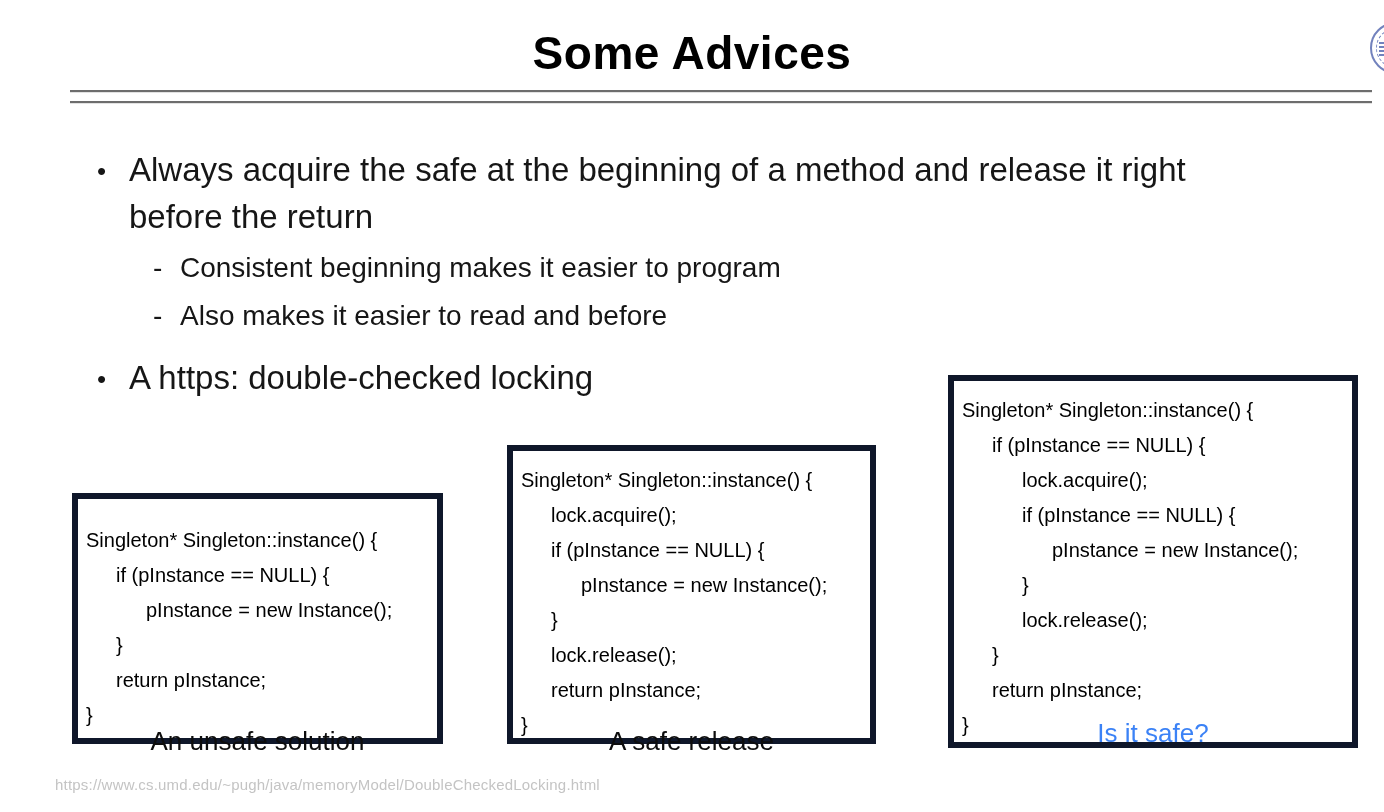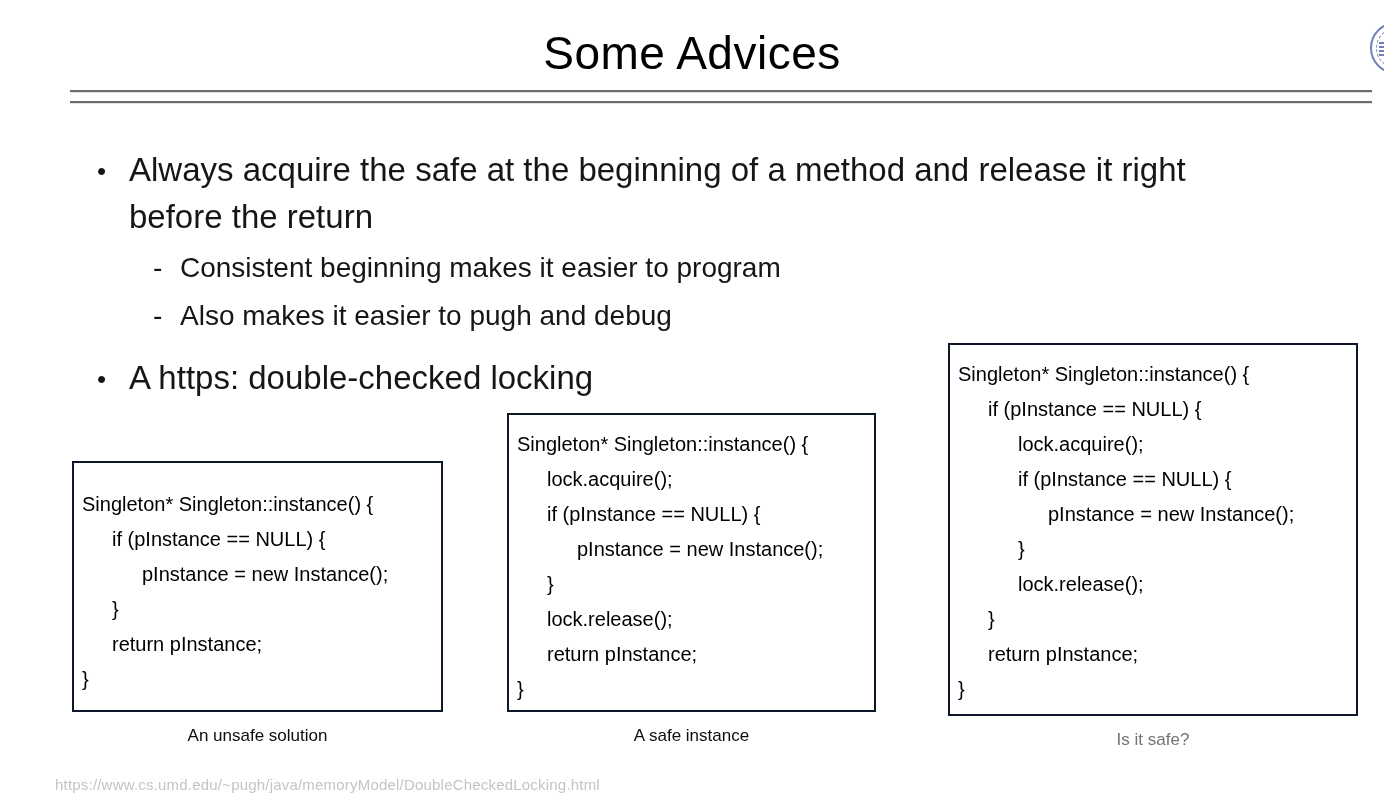--- a/index.html
+++ b/index.html
@@ -6,21 +6,21 @@
   .slide {
     position:relative; width:1384px; height:812px;
     background:#ffffff; overflow:hidden;
     font-family:"Liberation Sans", sans-serif;
     color:#111111;
   }
 
   
   .title {
     position:absolute; top:26px; left:0; width:100%;
-    text-align:center; font-size:46px; font-weight:400; color:#000;
+    text-align:center; font-size:46px; font-weight:700; color:#000;
     letter-spacing:0.5px;
   }
 
   
   .header-rule {
     position:absolute; top:90px; left:70px; width:1302px; height:9px;
     border-top:2px solid #6d6d6d; border-bottom:2px solid #6d6d6d;
     box-shadow:0 1px 0 #e2e2e2, inset 0 1px 0 #e2e2e2;
   }
 
@@ -42,37 +42,37 @@
   .bullet { position:absolute; display:flex; color:#161616; font-weight:300; }
   .bullet .marker { flex:0 0 auto; }
   .lvl1 { left:97px; font-size:33px; line-height:47px; }
   .lvl1 .marker { width:32px; font-size:26px; line-height:50px; }
   .lvl1 .text { width:1130px; }
   .lvl2 { left:153px; font-size:28px; line-height:36px; }
   .lvl2 .marker { width:27px; }
 
   
   .code-box {
-    position:absolute; border:2px solid #0f172a; box-sizing:border-box;
-    background:#fff; font-size:20px; color:#000;
+    position:absolute; border:6px solid #0f172a; box-sizing:border-box;
+    background:#fff; font-size:20px; color:#000;margin-top:32px;
   }
   .code-line { line-height:35px; white-space:pre; }
   .box-unsafe    { left:72px;  top:461px; width:371px; height:251px; padding:24px 8px 0 8px; }
   .box-safe      { left:507px; top:413px; width:369px; height:299px; padding:12px 8px 0 8px; }
   .box-optimized { left:948px; top:343px; width:410px; height:373px; padding:12px 8px 0 8px; }
 
   
   .caption {
-    position:absolute; text-align:center; font-size:17px; color:#0d0d0d;
+    position:absolute; text-align:center; font-size:26px; color:#0d0d0d;
     font-weight:300;
   }
   .cap-unsafe    { left:72px;  top:726px; width:371px; }
   .cap-safe      { left:507px; top:726px; width:369px; }
   .cap-optimized { left:948px; top:727px; width:410px; }
-  .cap-question  { left:948px; top:718px; width:410px; color:#737373;margin-top:12px; }
+  .cap-question  { left:948px; top:718px; width:410px; color:#3b82f6; }
 
   
   .footer-url {
     position:absolute; left:55px; top:776px;
     font-size:15px; color:#c4c4c4; letter-spacing:0.2px;text-align:right;
   }
 </style>
 </head>
 <body>
 
@@ -89,21 +89,21 @@
     <span class="text">Always acquire the safe at the beginning of a method and release it right before the return</span>
   </div>
 
   <div class="bullet lvl2" style="top:250px">
     <span class="marker">-</span>
     <span class="text">Consistent beginning makes it easier to program</span>
   </div>
 
   <div class="bullet lvl2" style="top:298px">
     <span class="marker">-</span>
-    <span class="text">Also makes it easier to pugh and debug</span>
+    <span class="text">Also makes it easier to read and before</span>
   </div>
 
   <div class="bullet lvl1" style="top:354px">
     <span class="marker">•</span>
     <span class="text">A https: double-checked locking</span>
   </div>
 
   <div class="code-box box-unsafe">
       <div class="code-line" style="padding-left: 0px;">Singleton* Singleton::instance() {</div>
       <div class="code-line" style="padding-left: 30px;">if (pInstance == NULL) {</div>
@@ -129,18 +129,18 @@
       <div class="code-line" style="padding-left: 60px;">if (pInstance == NULL) {</div>
       <div class="code-line" style="padding-left: 90px;">pInstance = new Instance();</div>
       <div class="code-line" style="padding-left: 60px;">}</div>
       <div class="code-line" style="padding-left: 60px;">lock.release();</div>
       <div class="code-line" style="padding-left: 30px;">}</div>
       <div class="code-line" style="padding-left: 30px;">return pInstance;</div>
       <div class="code-line" style="padding-left: 0px;">}</div>
     </div>
 
   <div class="caption cap-unsafe">An unsafe solution</div>
-  <div class="caption cap-safe">A safe instance</div>
+  <div class="caption cap-safe">A safe release</div>
   <div class="caption cap-question">Is it safe?</div>
 
   <div class="footer-url">https://www.cs.umd.edu/~pugh/java/memoryModel/DoubleCheckedLocking.html</div>
 
 </div>
 
 </body></html>

